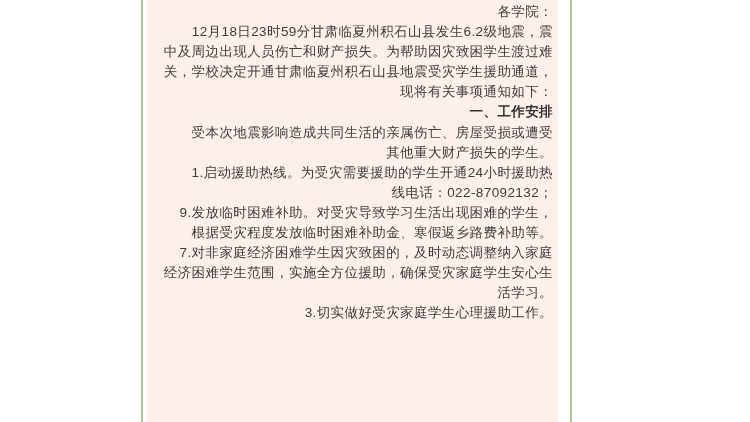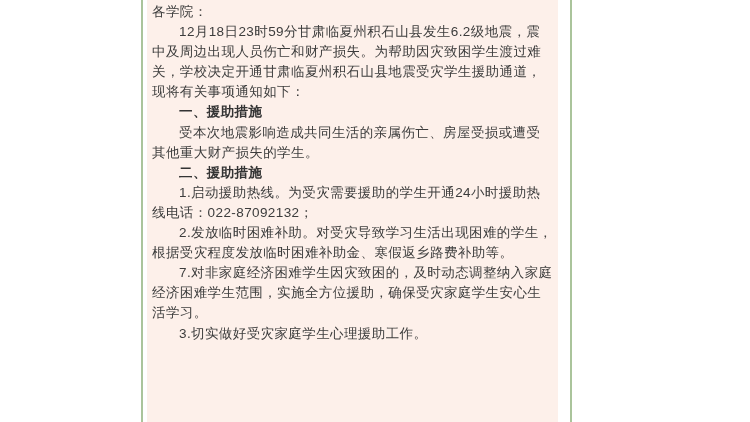--- a/index.html
+++ b/index.html
@@ -9,20 +9,21 @@
     overflow: hidden;
     font-family: "Liberation Sans", sans-serif;
   }
   .notice-column {
     position: absolute;
     left: 141px; top: 0;
     width: 431px; height: 422px;
     border-left: 2px solid #aac49b;
     border-right: 2px solid #aac49b;
     background: #ffffff;
+    text-align: right;
   }
   .notice-paper {
     margin-left: 4px;
     margin-right: 12px;
     height: 422px;
     background: #fdf0ea;
     padding: 2px 5px 0 5px;
     font-size: 13.5px;
     line-height: 20.1px;
     letter-spacing: 0.4px;
@@ -40,26 +41,25 @@
 </head>
 <body>
 
 <div class="notice-column">
   <div class="notice-paper">
 
     <p>各学院：</p>
 
     <p class="indent">12月18日23时59分甘肃临夏州积石山县发生6.2级地震，震中及周边出现人员伤亡和财产损失。为帮助因灾致困学生渡过难关，学校决定开通甘肃临夏州积石山县地震受灾学生援助通道，现将有关事项通知如下：</p>
 
-    <p class="heading">一、援助措施</p>
+    <p class="heading">一、工作安排</p>
     <p class="indent">受本次地震影响造成共同生活的亲属伤亡、房屋受损或遭受其他重大财产损失的学生。</p>
 
-    <p class="heading">二、援助措施</p>
     <p class="indent">1.启动援助热线。为受灾需要援助的学生开通24小时援助热线电话：022-87092132；</p>
-    <p class="indent">2.发放临时困难补助。对受灾导致学习生活出现困难的学生，根据受灾程度发放临时困难补助金、寒假返乡路费补助等。</p>
+    <p class="indent">9.发放临时困难补助。对受灾导致学习生活出现困难的学生，根据受灾程度发放临时困难补助金、寒假返乡路费补助等。</p>
 
     <p class="indent">7.对非家庭经济困难学生因灾致困的，及时动态调整纳入家庭经济困难学生范围，实施全方位援助，确保受灾家庭学生安心生活学习。</p>
     <p class="indent">3.切实做好受灾家庭学生心理援助工作。</p>
 
     <div class="spacer-line"></div>
 
   </div>
 </div>
 
 </body></html>

